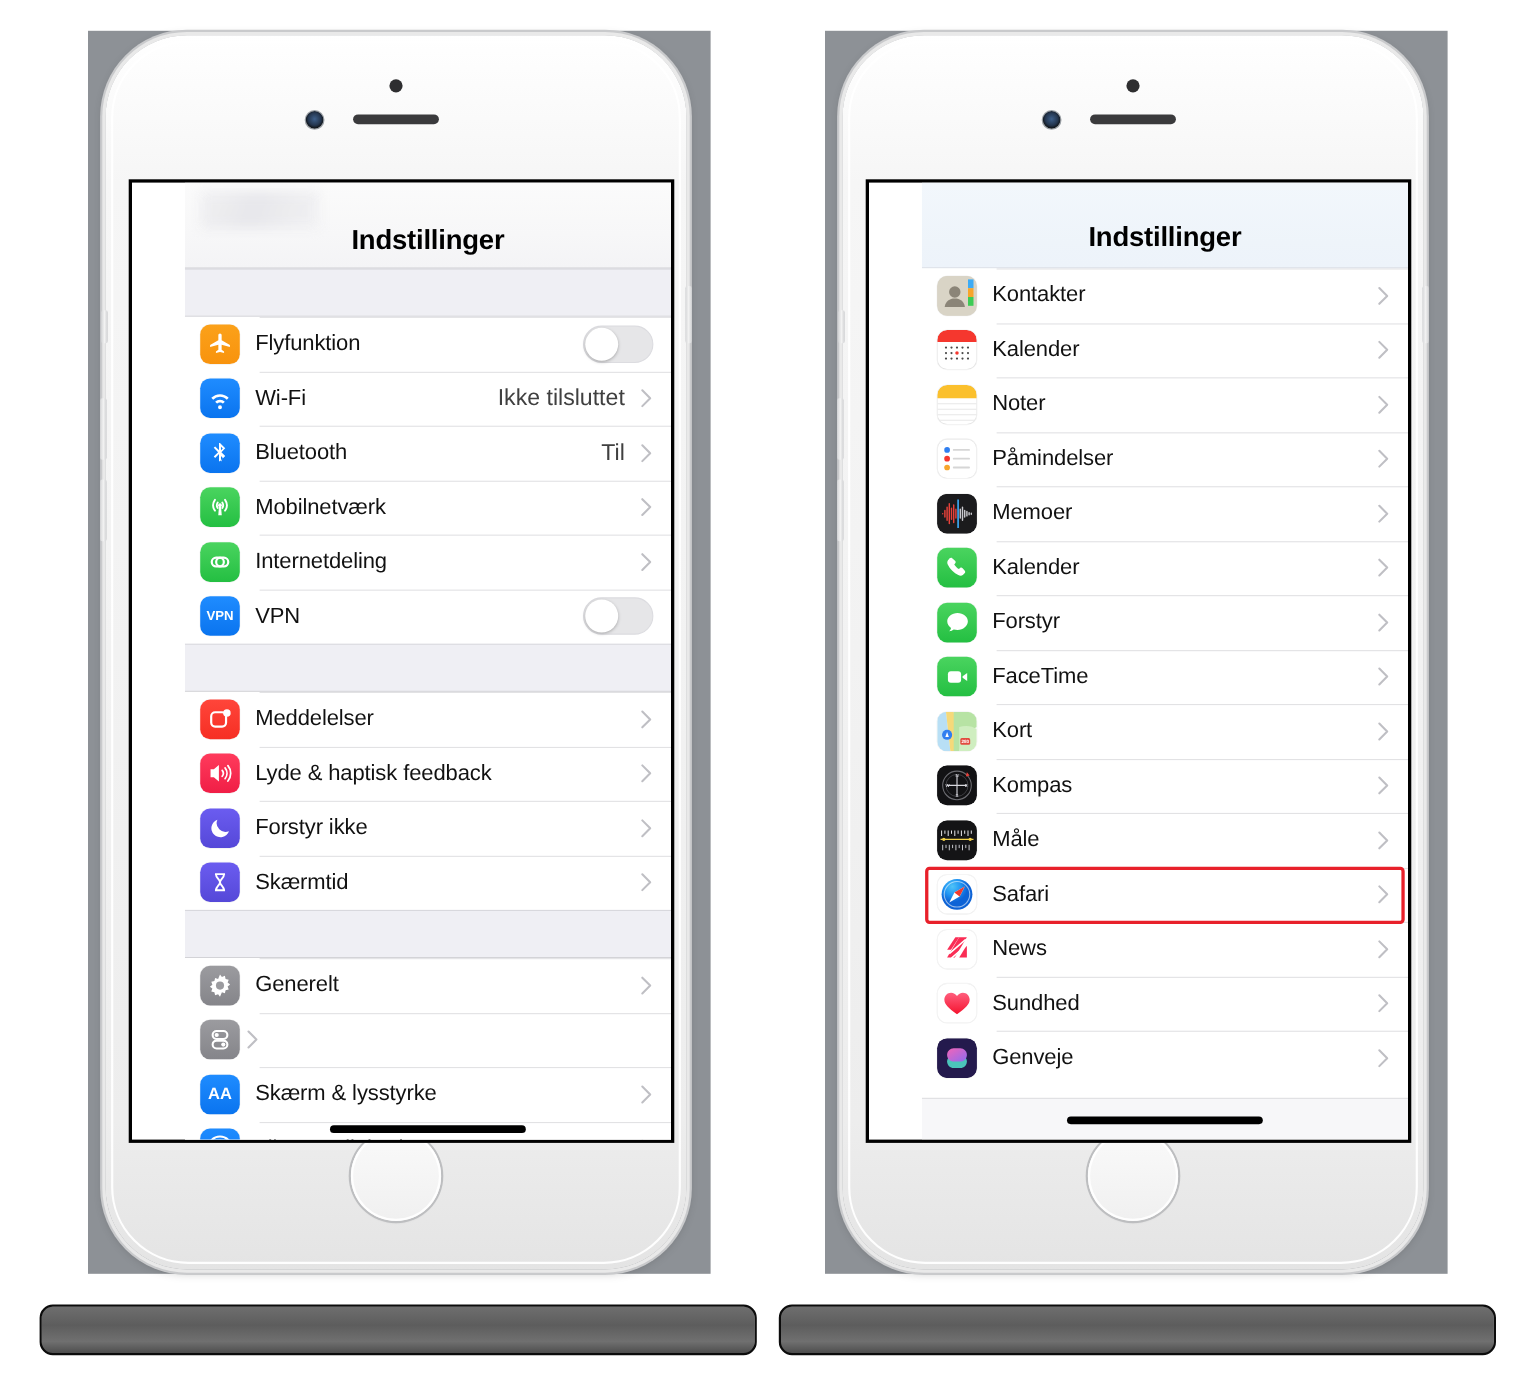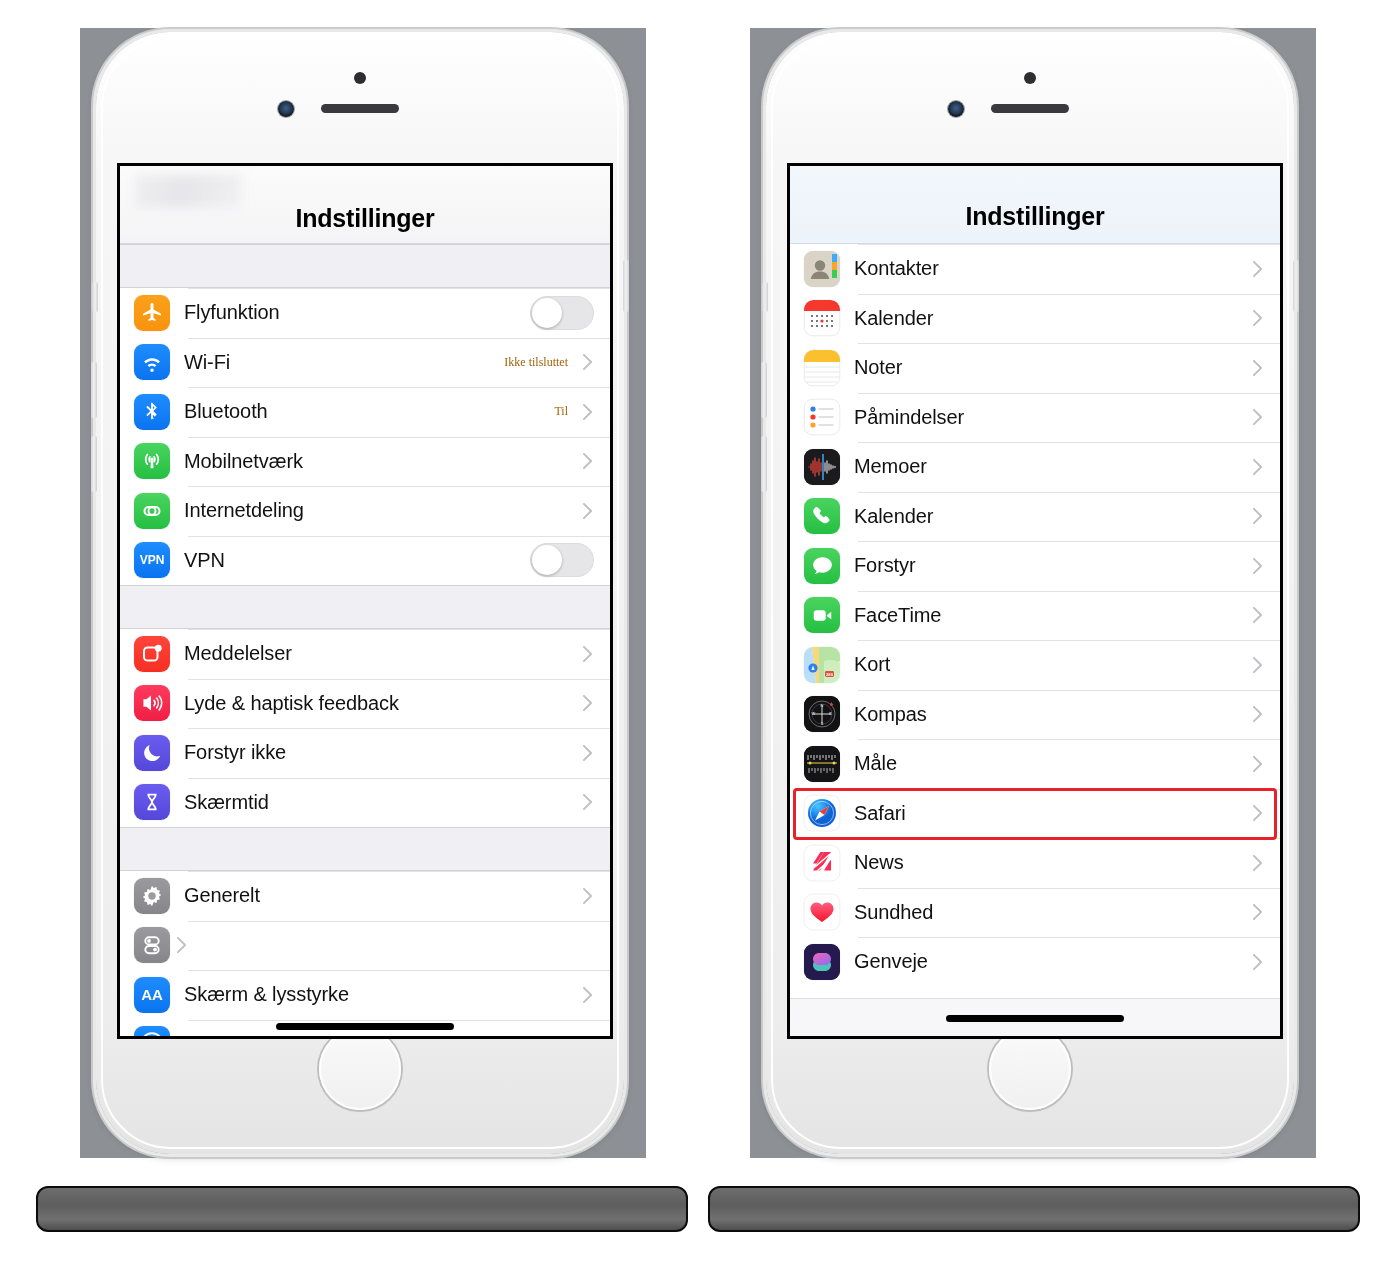--- a/index.html
+++ b/index.html
@@ -89,20 +89,21 @@
     position: absolute;
     left: 21px; top: 131px;
     width: 496px; height: 876px;
     background: #ffffff;
     border: 3px solid #000;
     overflow: hidden;
   }
   .screen-inner {
     position: absolute; inset: 0;
     overflow: hidden;
+    margin-left: 48px;
   }
 
   
   .navbar {
     height: 78px;
     background: linear-gradient(180deg,#fbfbfb 0%,#f7f7f8 60%,#f4f4f6 100%);
     position: relative;
     border-bottom: 1px solid #d8d8dc;
   }
   .nav-title {
@@ -149,21 +150,21 @@
     content: "";
     position: absolute; left: 68px; right: 0; top: 0;
     height: 1px; background: #e2e2e4;
   }
   .row-label {
     flex: 1;
     font-size: 20px; color: #111; letter-spacing: -0.1px;
     padding-left: 14px;
   }
   .row-value {
-    font-size: 12px; color: #a16207; padding-right: 8px; font-family: Liberation Serif, serif;
+    font-size: 21px; color: #404040; padding-right: 8px;
   }
   .chev {
     width: 22px; margin-right: 12px;
     display: flex; align-items: center; justify-content: center;
   }
   .chev svg { display: block; }
 
   
   .toggle {
     width: 64px; height: 34px; border-radius: 17px;

